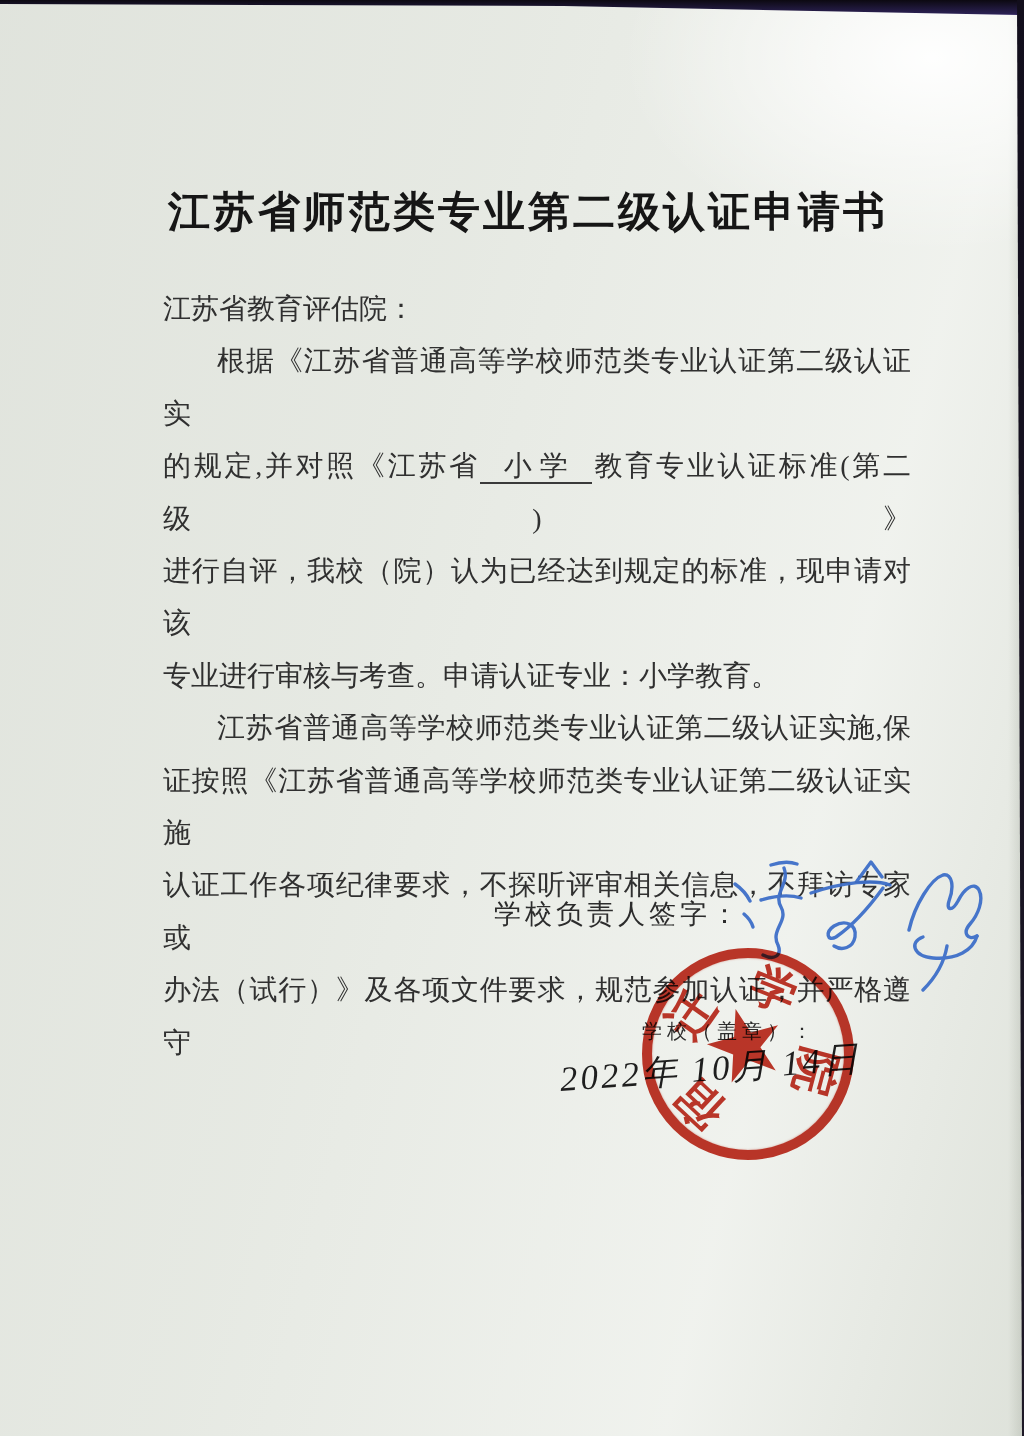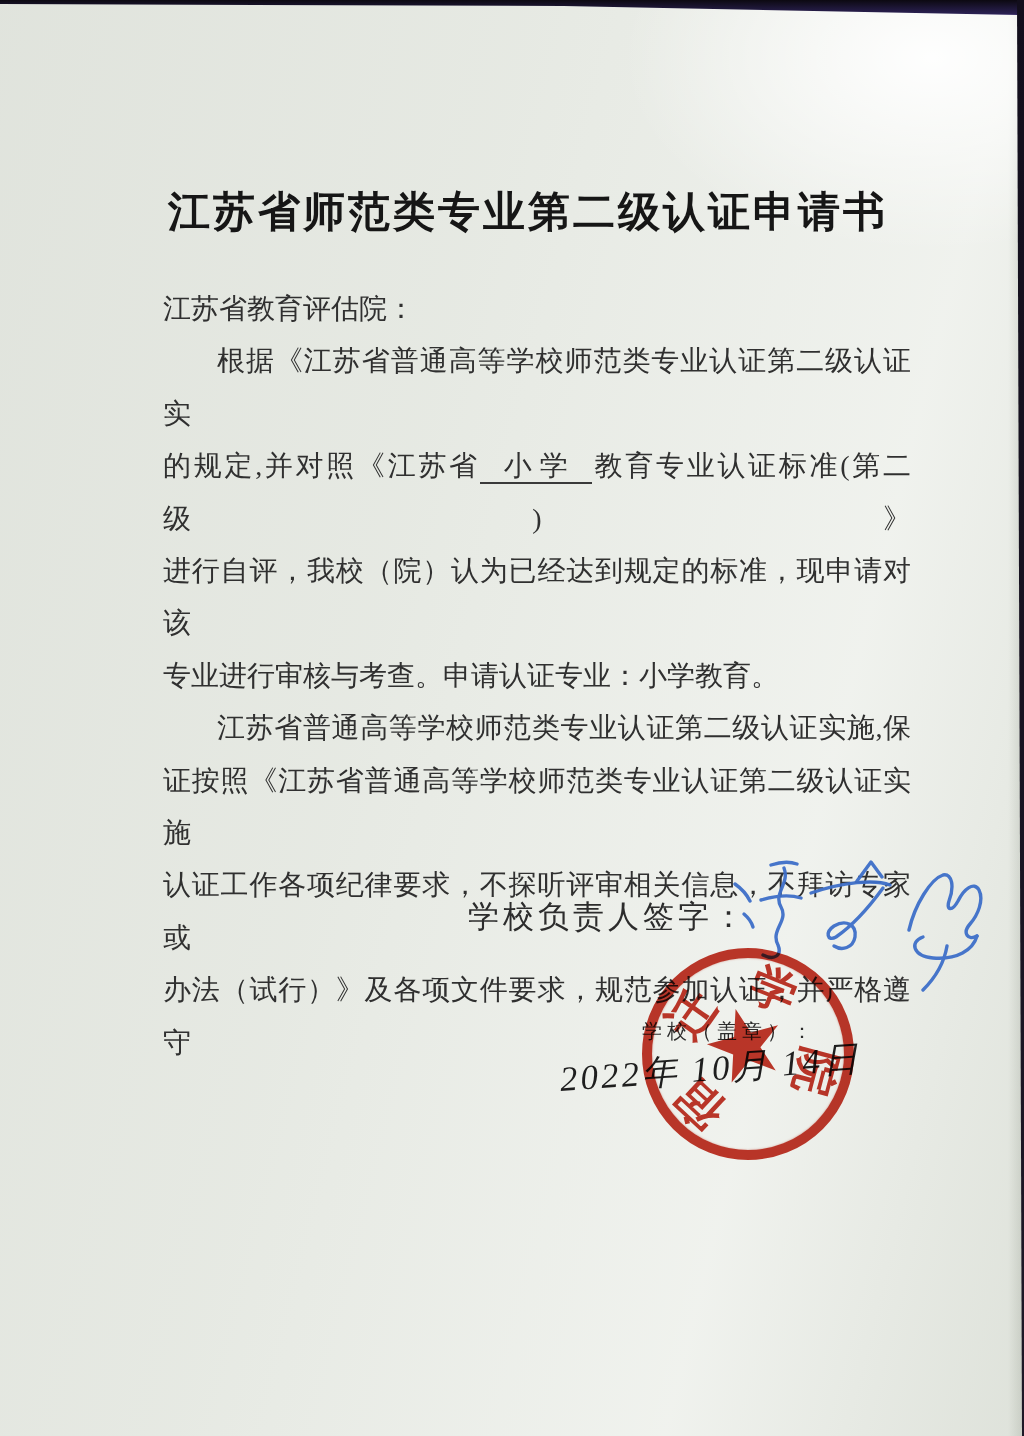--- a/index.html
+++ b/index.html
@@ -31,21 +31,21 @@
   }
   .body-block{position:absolute;left:163px;top:283px;width:748px;font-size:28px;line-height:52.4px;color:#303030;}
   .line{white-space:nowrap;}
   .jline{white-space:normal;text-align:justify;text-align-last:justify;}
   .indent{text-indent:54px;}
   .blank{
     display:inline-block;width:112px;border-bottom:2px solid #3a3a3a;
     text-align:right;text-align-last:center;line-height:1.1;
     letter-spacing:8px;text-indent:8px;
   }
-  .sign-label{position:absolute;left:468px;top:896px;font-size:31px;letter-spacing:4px;color:#2c2c2c;}
+  .sign-label{position:absolute;left:494px;top:896px;font-size:27px;letter-spacing:4px;color:#2c2c2c;}
   .seal-label{position:absolute;left:642px;top:1018px;font-size:20px;letter-spacing:5px;color:#2c2c2c;z-index:2;}
   .hand-date{
     position:absolute;left:560px;top:1056px;z-index:2;
     font-style:italic;font-size:35px;letter-spacing:3px;color:#1e1e1e;
     transform:rotate(-4deg);transform-origin:left center;
   }
   .sig-svg{position:absolute;left:685px;top:848px;z-index:3;}
   .seal{
     position:absolute;left:642px;top:948px;width:212px;height:212px;z-index:4;
     mix-blend-mode:multiply;opacity:.93;

